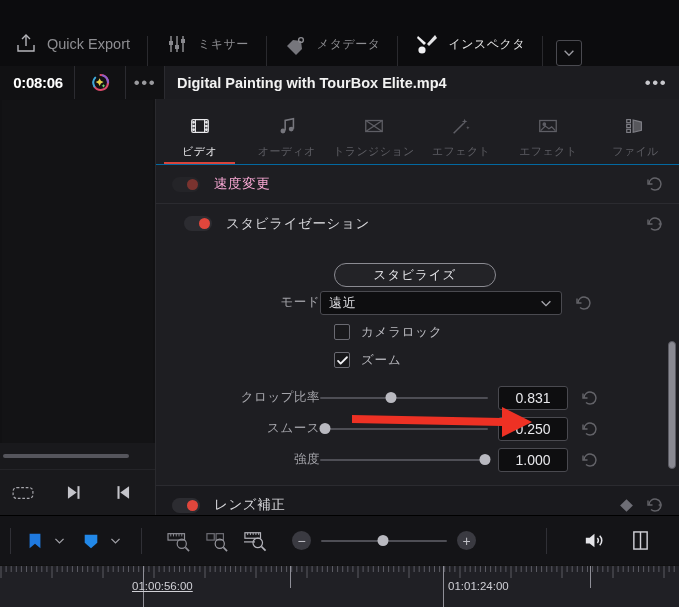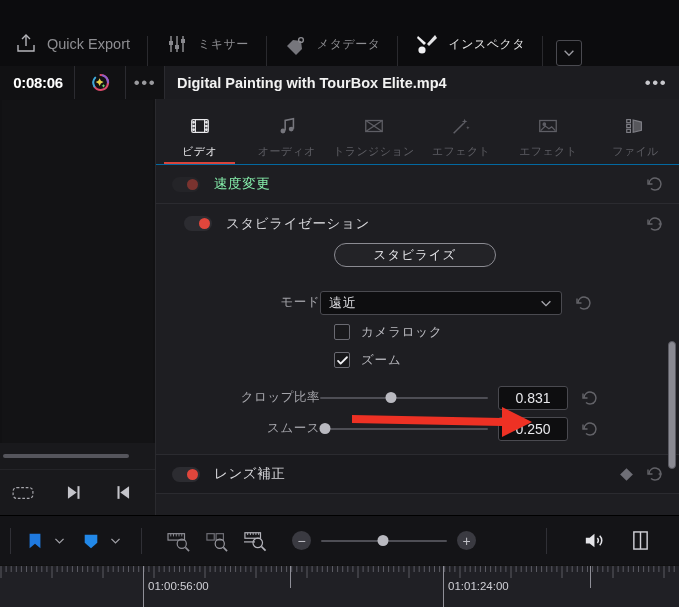--- a/index.html
+++ b/index.html
@@ -69,30 +69,30 @@
   .insp-scroll { flex: 1; overflow: hidden; position: relative; }
 
   .section-hdr { height: 39px; display: flex; align-items: center; padding: 0 14px 0 16px;
                  border-bottom: 1px solid #2b2b30; }
   .toggle { width: 28px; height: 15px; border-radius: 8px; background: #2c2c31;
             display: flex; align-items: center; justify-content: flex-end; padding-right: 2px; flex: 0 0 28px; }
   .toggle .knob { width: 11px; height: 11px; border-radius: 50%; background: #e0463c; }
   .toggle.off { background: #242428; }
   .toggle.off .knob { background: #7a332f; }
   .sec-title { margin-left: 14px; font-size: 13.5px; color: #d8d8dc; letter-spacing: .6px; flex: 1; }
-  .sec-title.dim { color: #86efac; }
+  .sec-title.dim { color: #f9a8d4; }
   .reset { width: 20px; height: 20px; opacity: .55; }
   .kf-diamond { width: 9px; height: 9px; background: #6e6e76; transform: rotate(45deg); margin-right: 14px; }
 
   .panel { padding: 0 14px 0 16px; border-bottom: 1px solid #2b2b30; padding-bottom: 10px; }
 
   .row { display: flex; align-items: center; height: 31px; }
   .row-lbl { width: 148px; text-align: right; font-size: 12.5px;
              color: #a5a5ab; letter-spacing: .5px; }
-  .stabilize-row { height: 44px; display: flex; align-items: flex-start; }
+  .stabilize-row { height: 44px; display: flex; align-items: flex-end; }
   .stab-btn { margin-left: 162px; width: 162px; height: 24px; border: 1px solid #8b8b92;
               border-radius: 12px; background: #232327; display: flex; align-items: center;
               justify-content: center; font-size: 12.5px; color: #e6e6ea; letter-spacing: 1px; }
 
   .select { flex: 1; height: 24px; background: #0e0e10; border: 1px solid #4a4a50; border-radius: 3px;
             display: flex; align-items: center; padding: 0 8px; font-size: 13px; color: #dcdce0;
             max-width: 242px; }
   .select .sel-val { flex: 1; letter-spacing: .8px; }
 
   .cbrow { display: flex; align-items: center; height: 28px; padding-left: 162px; }
@@ -422,20 +422,34 @@
             </div>
             <div class="numbox">0.250</div>
             <span class="reset">
               <svg viewBox="0 0 20 20" width="20" height="20" fill="none" stroke="#9d9da4" stroke-width="1.4">
                 <path d="M4 10a6 6 0 1 1 2 4.5"></path>
                   <path d="M3 5.5V10h4.5"></path>
               </svg>
             </span>
           </div>
 
+          <div class="row">
+            <span class="row-lbl">強度</span>
+            <div class="slider">
+              <span class="track"></span>
+              <span class="thumb" style="left:98%"></span>
+            </div>
+            <div class="numbox">1.000</div>
+            <span class="reset">
+              <svg viewBox="0 0 20 20" width="20" height="20" fill="none" stroke="#9d9da4" stroke-width="1.4">
+                <path d="M4 10a6 6 0 1 1 2 4.5"></path>
+                  <path d="M3 5.5V10h4.5"></path>
+              </svg>
+            </span>
+          </div>
         </div>
 
         <div class="section-hdr" style="background:#1a1a1e;">
           <div class="toggle">
             <span class="knob"></span>
           </div>
           <span class="sec-title">レンズ補正</span>
           <span class="kf-diamond"></span>
           <span class="reset">
             <svg viewBox="0 0 20 20" width="20" height="20" fill="none" stroke="#9d9da4" stroke-width="1.4">
@@ -667,17 +681,17 @@
           <line x1="658.9" y1="0" x2="658.9" y2="6"></line>
           <line x1="664.0" y1="0" x2="664.0" y2="12"></line>
           <line x1="669.1" y1="0" x2="669.1" y2="6"></line>
           <line x1="674.2" y1="0" x2="674.2" y2="6"></line>
         </g>
     </svg>
     <div class="playline" style="left:143px;height:42px;"></div>
     <div class="playline" style="left:290px;height:22px;"></div>
     <div class="playline" style="left:443px;height:42px;"></div>
     <div class="playline" style="left:590px;height:22px;"></div>
-    <span class="tcmark" style="left:148px;">01:00:56:00</span>
+    <span class="tcmark" style="left:132px;text-decoration:underline;">01:00:56:00</span>
     <span class="tcmark" style="left:448px;">01:01:24:00</span>
   </div>
 
 </div>
 
 </body></html>

